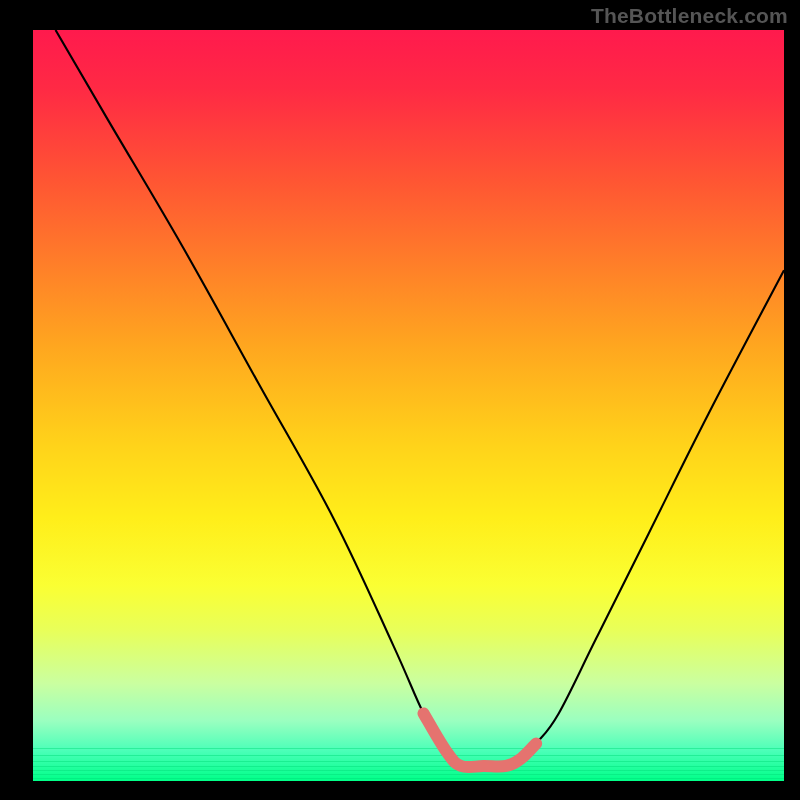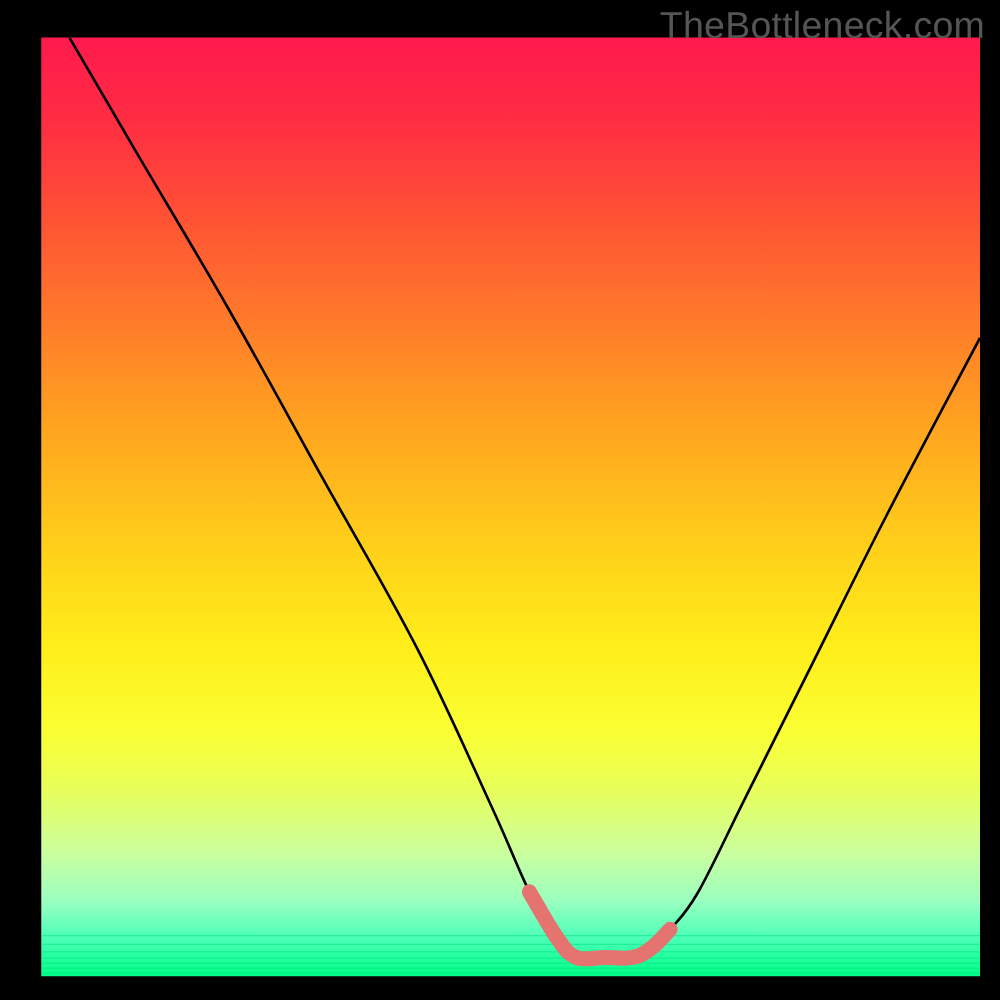--- a/index.html
+++ b/index.html
@@ -9,22 +9,22 @@
     background: #000;
     position: relative;
     font-family: Arial, sans-serif;
     overflow: hidden;
   }
   .watermark {
     position: absolute;
     top: 4px;
     right: 12px;
     color: #555;
-    font-size: 30px;
-    font-weight: normal;
+    font-size: 21px;
+    font-weight: bold;
     z-index: 10;
     letter-spacing: 0.2px;
   }
   .plot-area {
     position: absolute;
     left: 33px;
     top: 30px;
     width: 751px;
     height: 751px;
     background: linear-gradient(to bottom,

